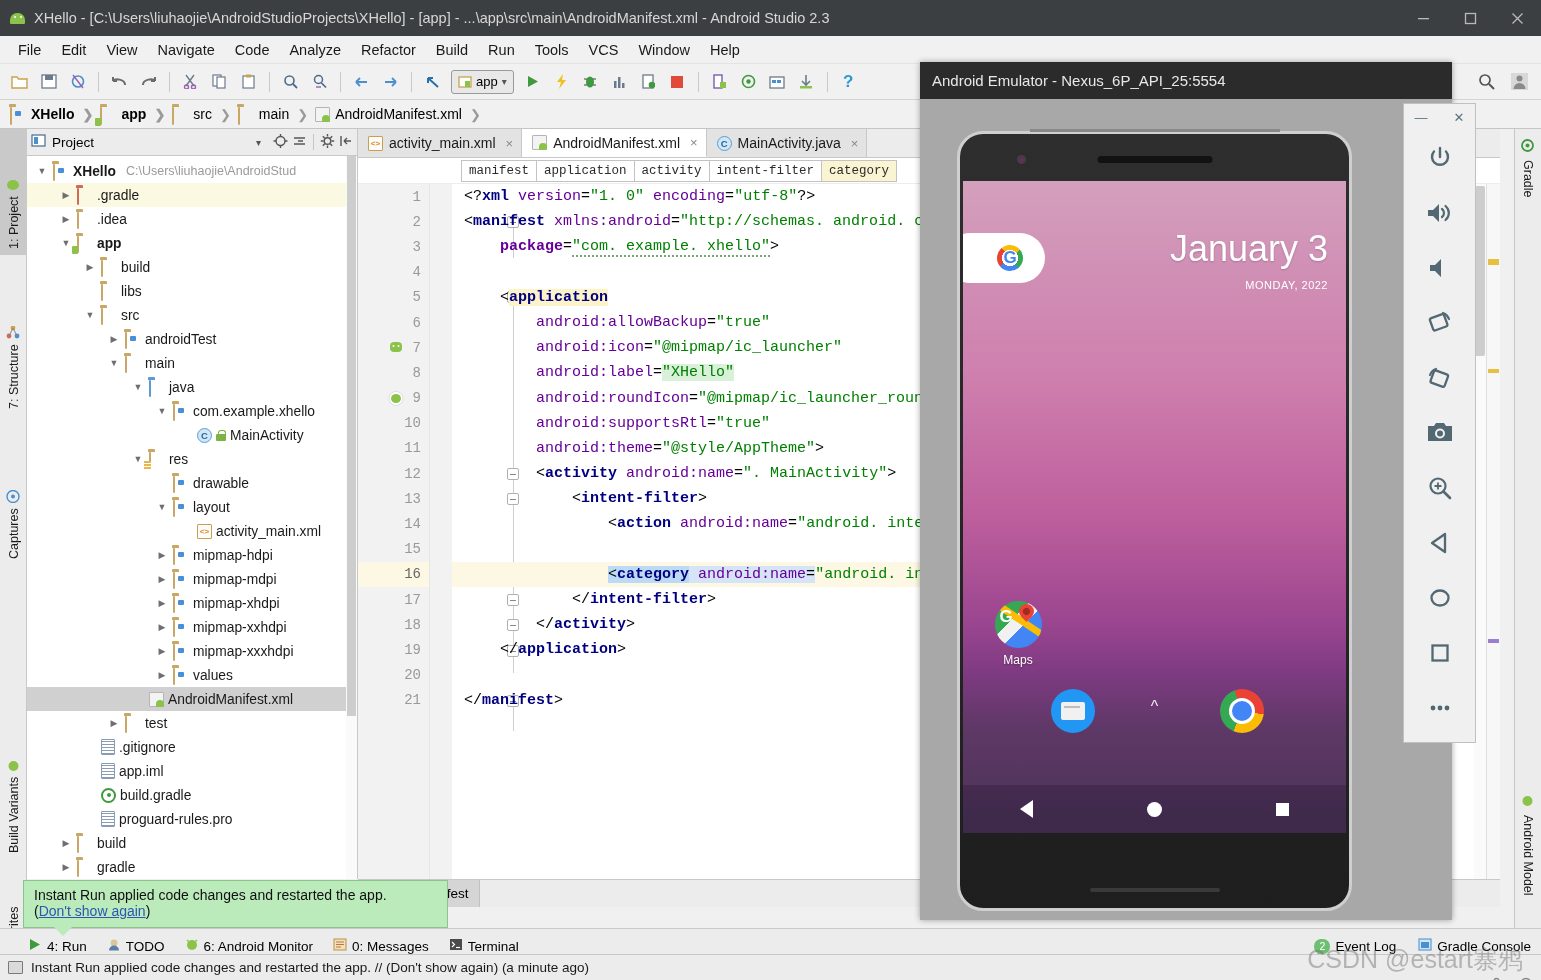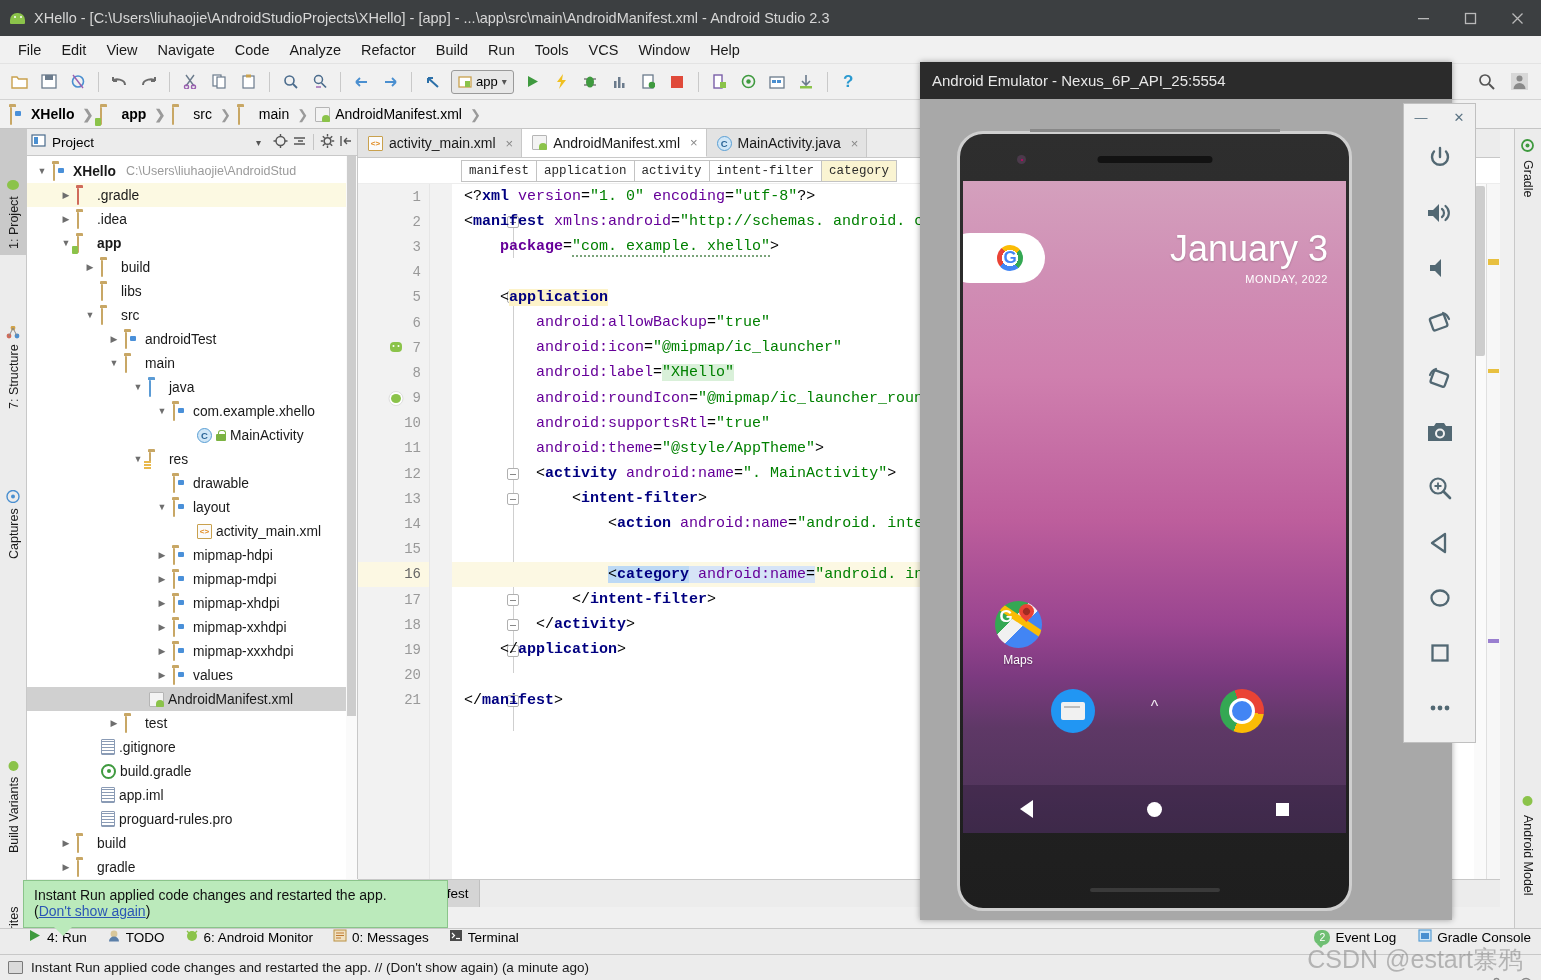--- a/index.html
+++ b/index.html
@@ -267,21 +267,21 @@
     background: #ececec; border-top: 1px solid #c8c8c8;
     display: flex; align-items: flex-end;
   }
   .mmtab {
     height: 27px; padding: 0 10px; font-size: 13.5px; display: flex;
     align-items: center; background: #d5d5d5; border-right: 1px solid #c0c0c0;
   }
   .statusbar {
     position: absolute; left: 0; top: 928px; width: 1541px; height: 26px;
     background: #ececec; border-top: 1px solid #c8c8c8;
-    display: flex; align-items: flex-start; padding-left: 28px; font-size: 13.5px; gap: 20px;
+    display: flex; align-items: flex-end; padding-left: 28px; font-size: 13.5px; gap: 20px;
   }
   .sb-item { display: flex; align-items: center; gap: 5px; white-space: nowrap; }
   .statusbar-right {
     position: absolute; right: 10px; display: flex; align-items: center; gap: 22px;
   }
   .badge {
     width: 16px; height: 15px; background: #6fbf73; border-radius: 7px;
     color: #fff; font-size: 10.5px; display: flex; align-items: center;
     justify-content: center; position: relative;
   }
@@ -383,21 +383,21 @@
     position: relative;
   }
   .glogo:after {
     content: "G"; position: absolute; inset: 0; display: flex; align-items: center;
     justify-content: center; color: #fff; font-weight: bold; font-size: 17px;
     background: radial-gradient(circle, #fff 44%, transparent 45%);
     color: #4285f4;
   }
   .datebox { position: absolute; right: 18px; top: 50px; text-align: right; color: #fff; }
   .bigdate { font-size: 36px; font-weight: 300; line-height: 1; text-shadow: 0 1px 2px rgba(0,0,0,.2);}
-  .subdate { font-size: 11px; letter-spacing: .5px; margin-top: 6px; }
+  .subdate { font-size: 11px; letter-spacing: .5px; margin-top: 12px; }
   .appicon-wrap { position: absolute; left: 25px; top: 420px; width: 60px; text-align: center; }
   .mapsicon {
     width: 47px; height: 47px; border-radius: 50%; margin: 0 auto; position: relative;
     overflow: hidden;
     background: linear-gradient(135deg,#34a853 0 38%, #f1f1f1 38% 56%, #4285f4 56% 100%);
   }
   .mapsicon .road {
     position: absolute; left: -6px; top: 18px; width: 70px; height: 7px;
     background: #fbbc05; transform: rotate(34deg);
   }
@@ -900,27 +900,27 @@
           <span class="fi"><span class="folder"></span></span>
           <span class="nlabel">test</span>
         </div>
         <div class="node" style="padding-left: 56px;">
           <span class="arrow"></span>
           <span class="txtfile"></span>
           <span class="nlabel">.gitignore</span>
         </div>
         <div class="node" style="padding-left: 56px;">
           <span class="arrow"></span>
+          <span class="txtfile"></span>
+          <span class="nlabel">app.iml</span>
+        </div>
+        <div class="node" style="padding-left: 56px;">
+          <span class="arrow"></span>
           <span class="gradlefile"></span>
           <span class="nlabel">build.gradle</span>
-        </div>
-        <div class="node" style="padding-left: 56px;">
-          <span class="arrow"></span>
-          <span class="txtfile"></span>
-          <span class="nlabel">app.iml</span>
         </div>
         <div class="node" style="padding-left: 56px;">
           <span class="arrow"></span>
           <span class="txtfile"></span>
           <span class="nlabel">proguard-rules.pro</span>
         </div>
         <div class="node" style="padding-left: 32px;">
           <span class="arrow">▶</span>
           <span class="fi"><span class="folder"></span></span>
           <span class="nlabel">build</span>

